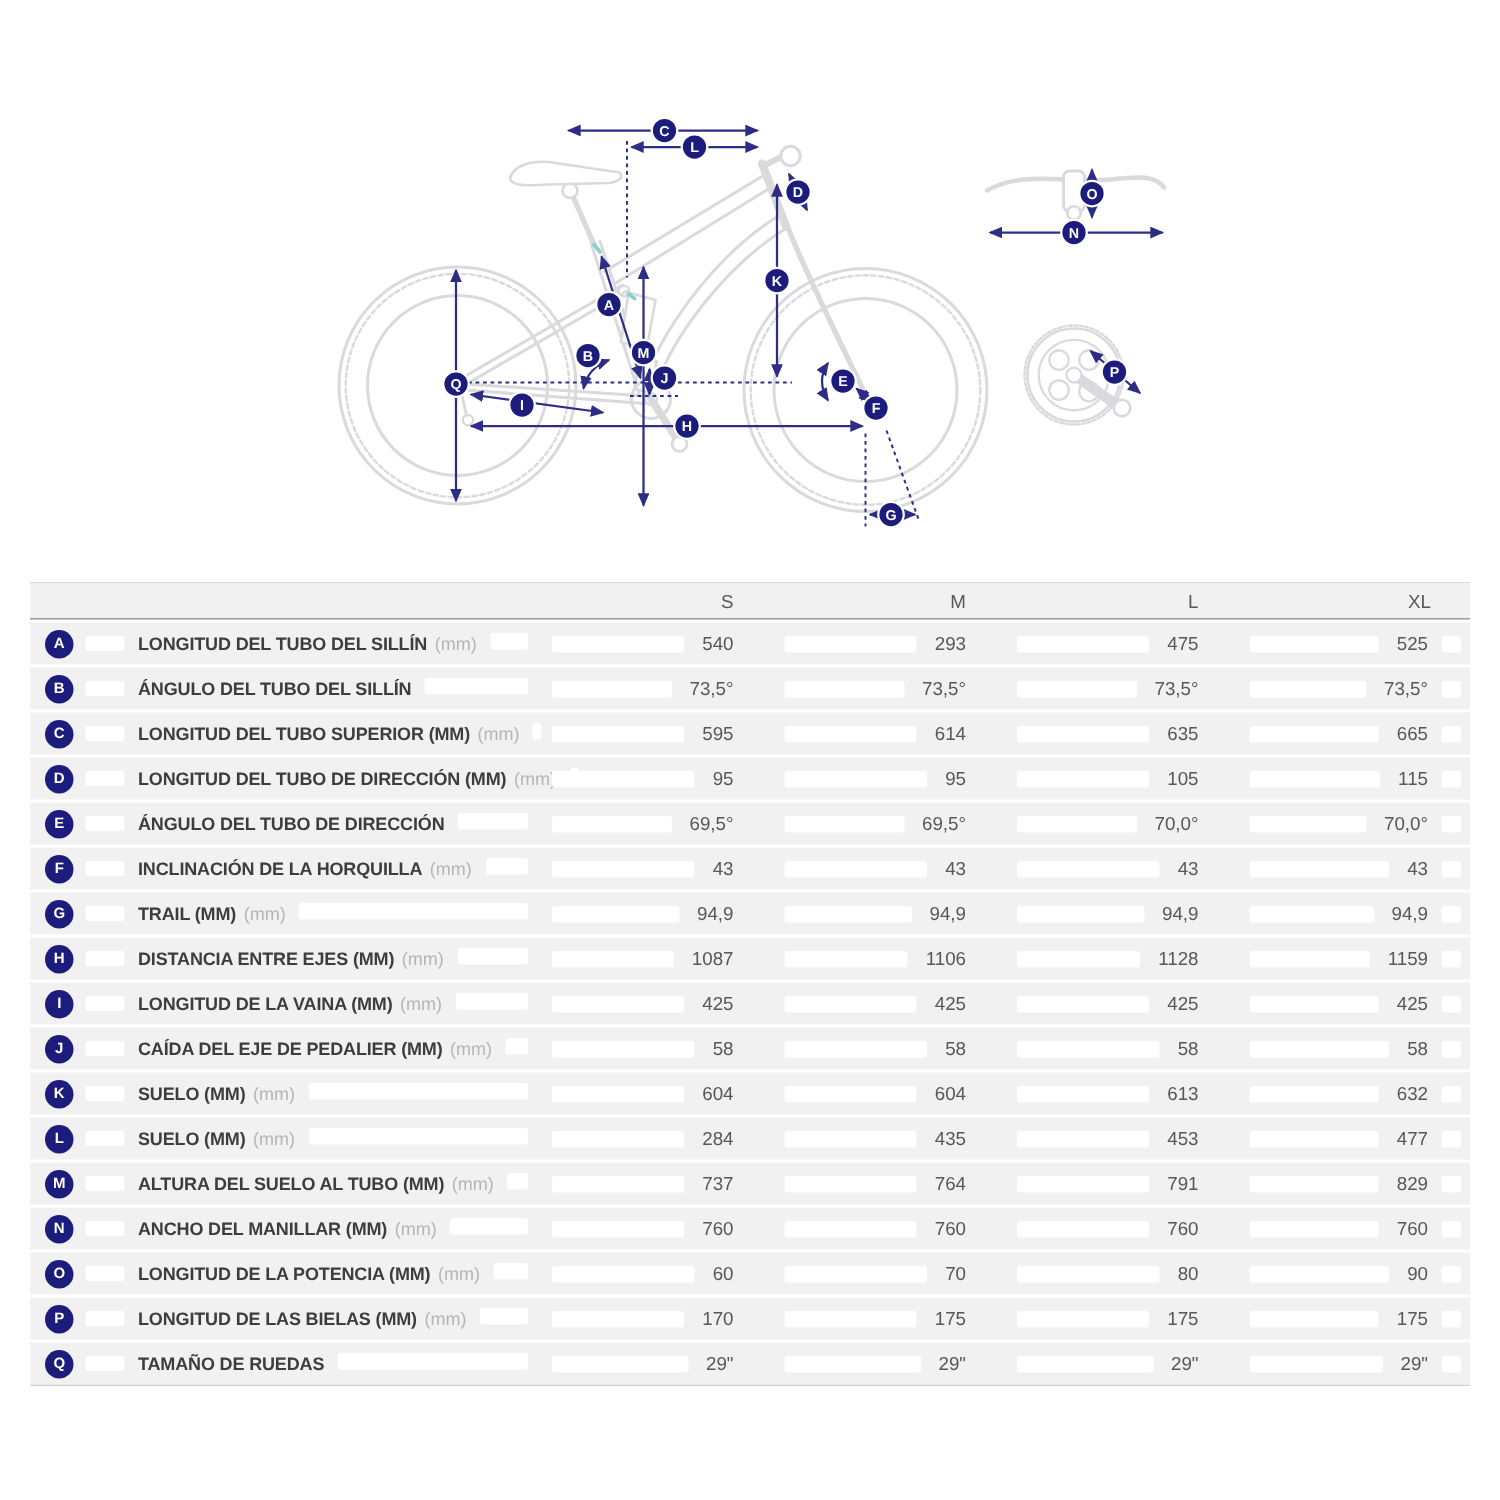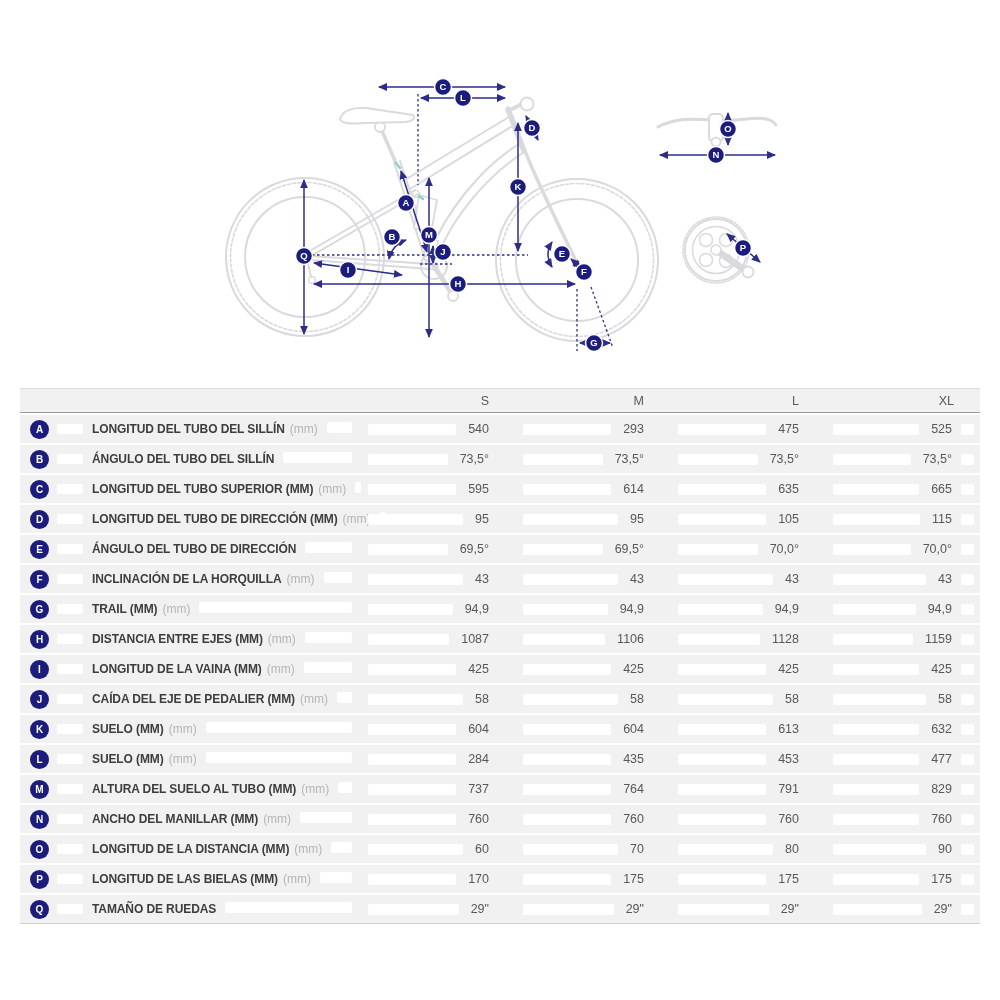--- a/index.html
+++ b/index.html
@@ -613,21 +613,21 @@
             <span class="val">760</span>
           </div>
     </div>
 
     <div class="trow">
       <div class="cell-badge">
         <span class="badge">O</span>
         <span class="pill"></span>
       </div>
       <div class="cell-label">
-        <span class="lbl">LONGITUD DE LA DISTANCIA (MM)</span>
+        <span class="lbl">LONGITUD DE LA POTENCIA (MM)</span>
         <span class="unit">(mm)</span>
         <span class="bar"></span>
       </div>
       <div class="vcell">
             <span class="bar"></span>
             <span class="val">60</span>
           </div>
       <div class="vcell">
             <span class="bar"></span>
             <span class="val">70</span>

